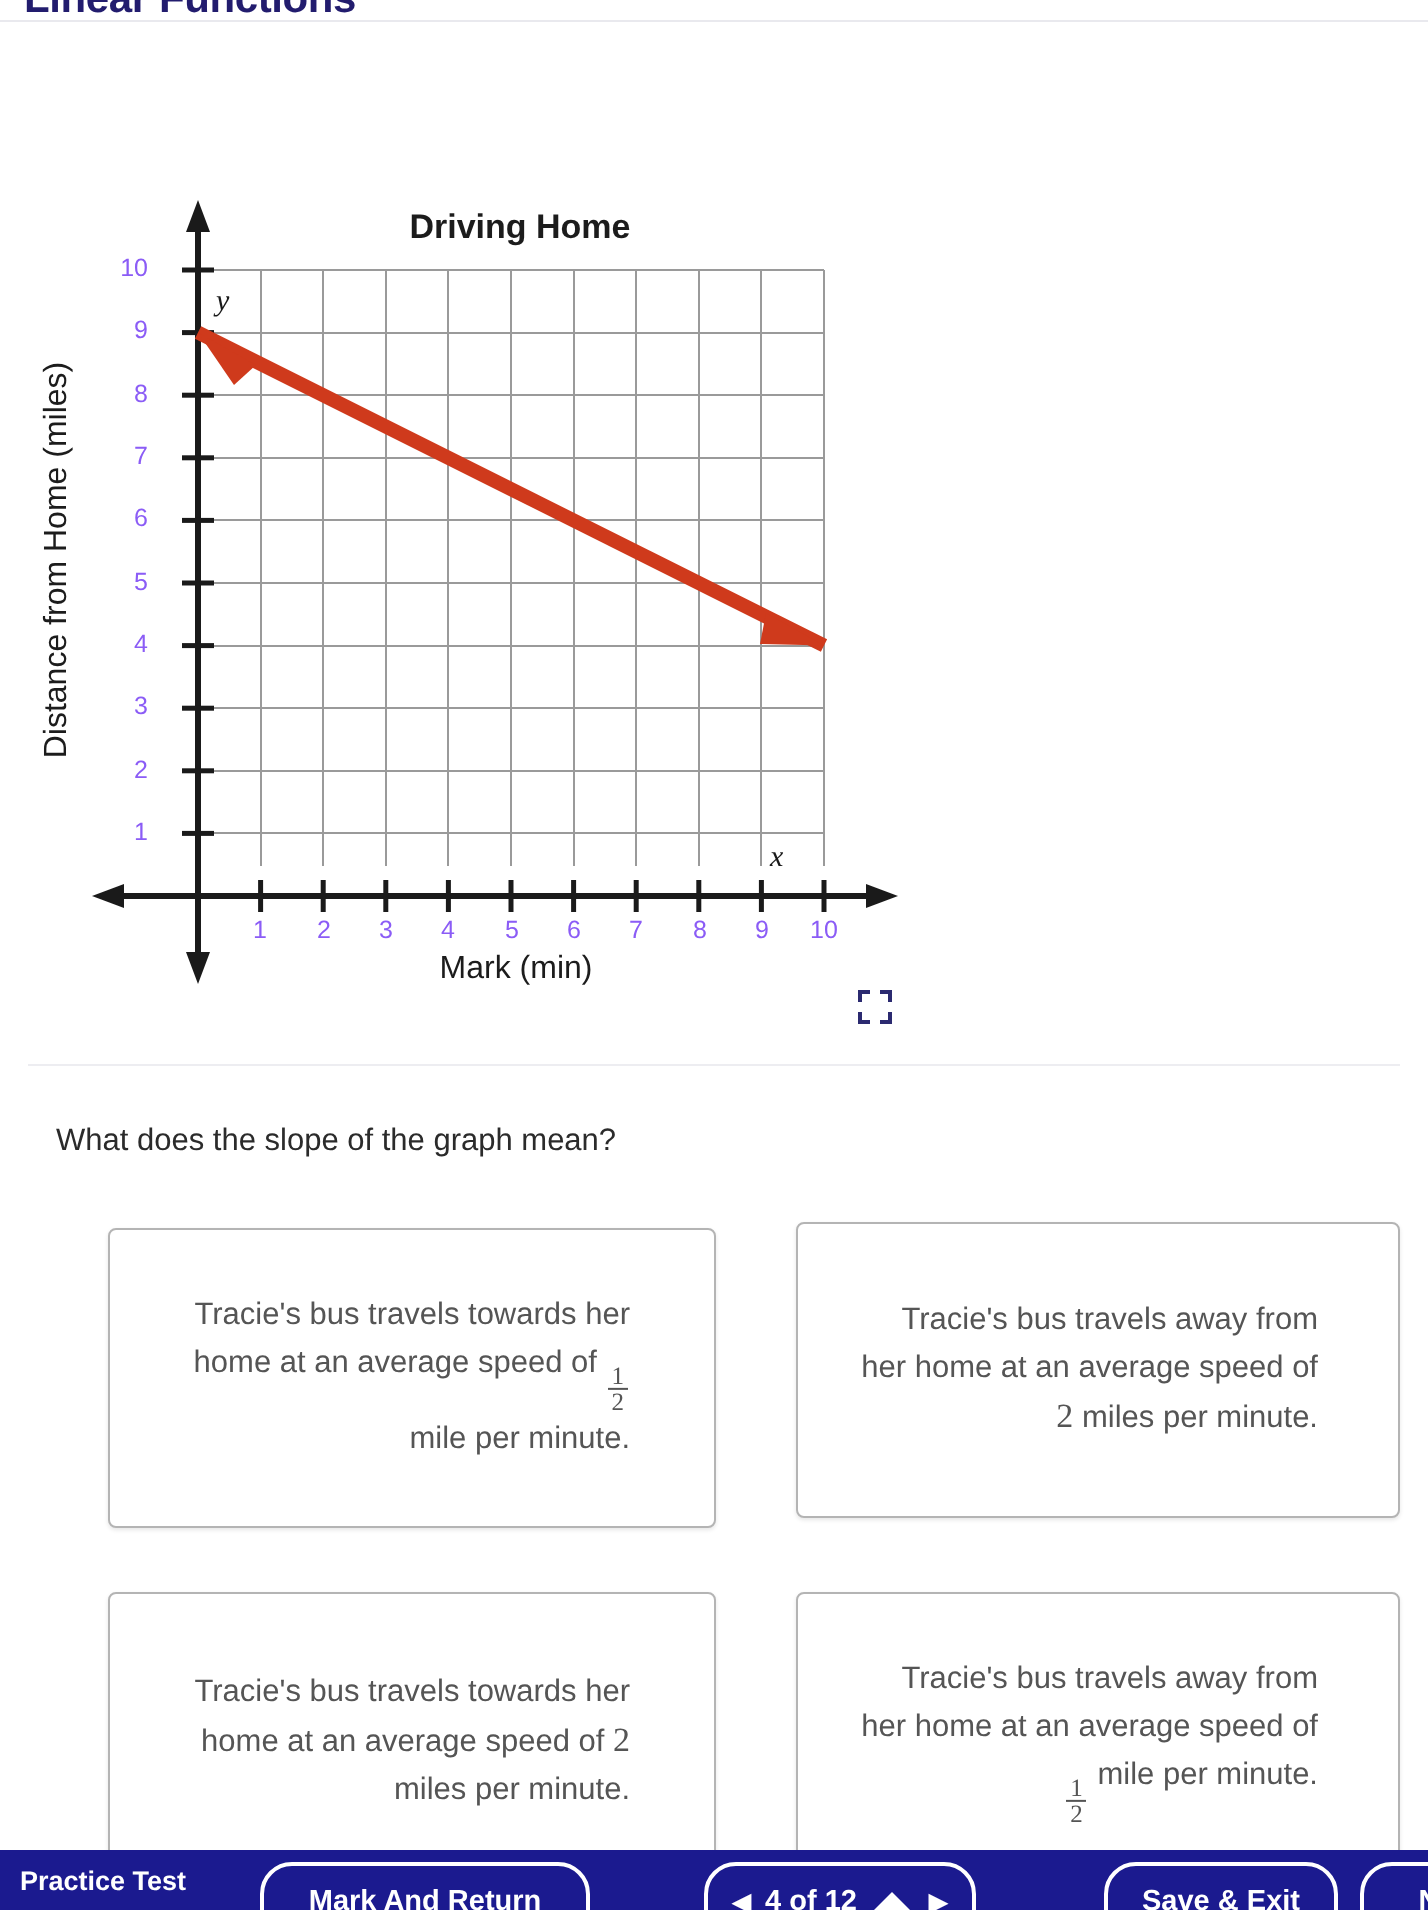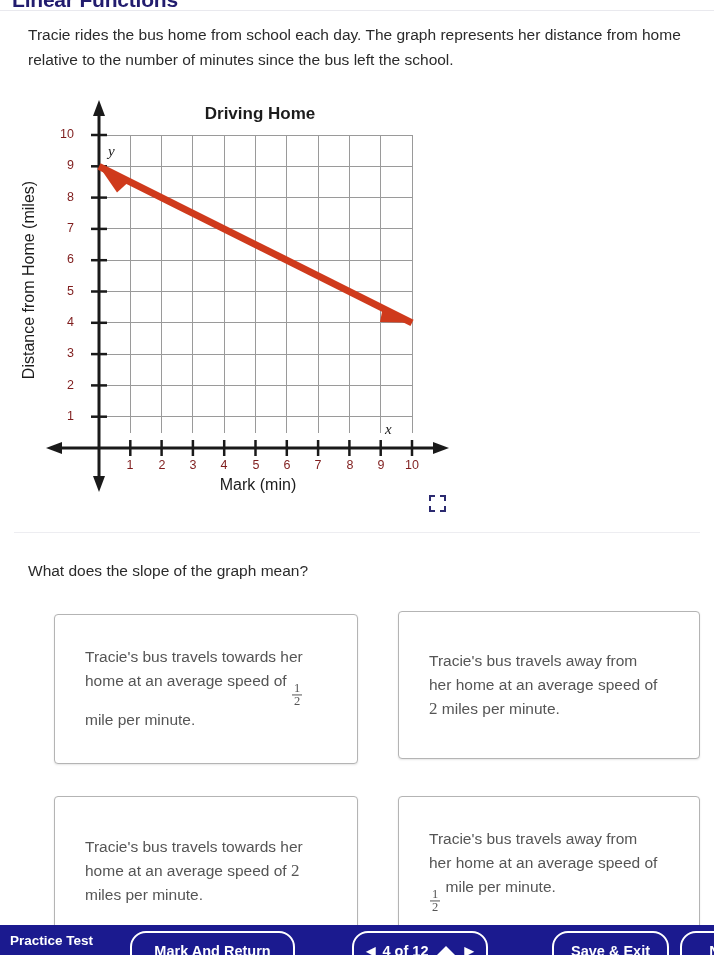--- a/index.html
+++ b/index.html
@@ -73,21 +73,21 @@
     position: absolute; left: 152px; top: 380px;
     width: 212px; text-align: center;
     font-size: 16px; color: #1c1c1c;
   }
   #plot {
     position: absolute; left: 0; top: 0;
     width: 470px; height: 410px;
   }
   .axis-num {
     position: absolute;
-    font-size: 12.5px; color: #7f1d1d;
+    font-size: 12.5px; color: #8b5cf6;
     text-align: center;
     white-space: nowrap;
   }
   .y-num { width: 26px; text-align: right; }
   .x-num { width: 20px; }
   .var-lab {
     position: absolute;
     font-family: "Liberation Serif", serif;
     font-style: italic;
     font-size: 15px; color: #1a1a1a;
@@ -118,20 +118,21 @@
     box-shadow: 0 1px 2px rgba(0,0,0,0.10);
   }
   .choice-text {
     position: absolute;
     left: 30px; top: 50%;
     transform: translateY(-50%);
     width: 230px;
     font-size: 15.5px;
     line-height: 24px;
     color: #555555;
+    text-align: right;
   }
   #choice-0 { left: 54px;  top: 614px; width: 304px; height: 150px; }
   #choice-1 { left: 398px; top: 611px; width: 302px; height: 148px; }
   #choice-2 { left: 54px;  top: 796px; width: 304px; height: 150px; }
   #choice-3 { left: 398px; top: 796px; width: 302px; height: 150px; }
 
   .frac {
     display: inline-flex;
     flex-direction: column;
     align-items: center;
@@ -194,21 +195,20 @@
 
 <div id="page">
 
   <div id="header">
     <div id="header-title">Linear Functions</div>
 
     <div id="header-right-blob"></div>
     <div id="header-rule"></div>
   </div>
 
-  <div id="prompt">Tracie rides the bus home from school each day. The graph represents her distance from home relative to the number of minutes since the bus left the school.</div>
 
   <div id="figure">
 
     <div id="chart-title">Driving Home</div>
     <div id="ylabel">Distance from Home (miles)</div>
     <div id="xlabel">Mark (min)</div>
 
     <svg id="plot" viewBox="0 0 470 410">
 
       <g stroke="#9a9a9a" stroke-width="1" shape-rendering="crispEdges">

